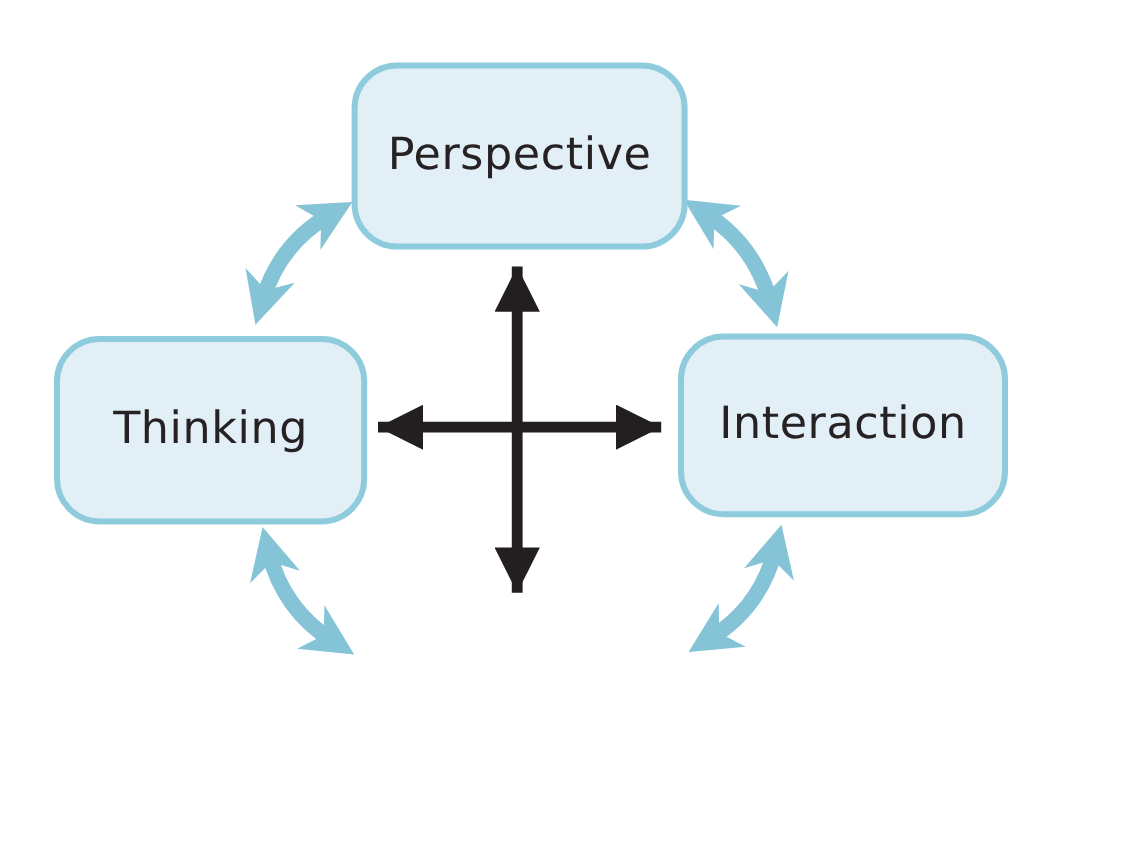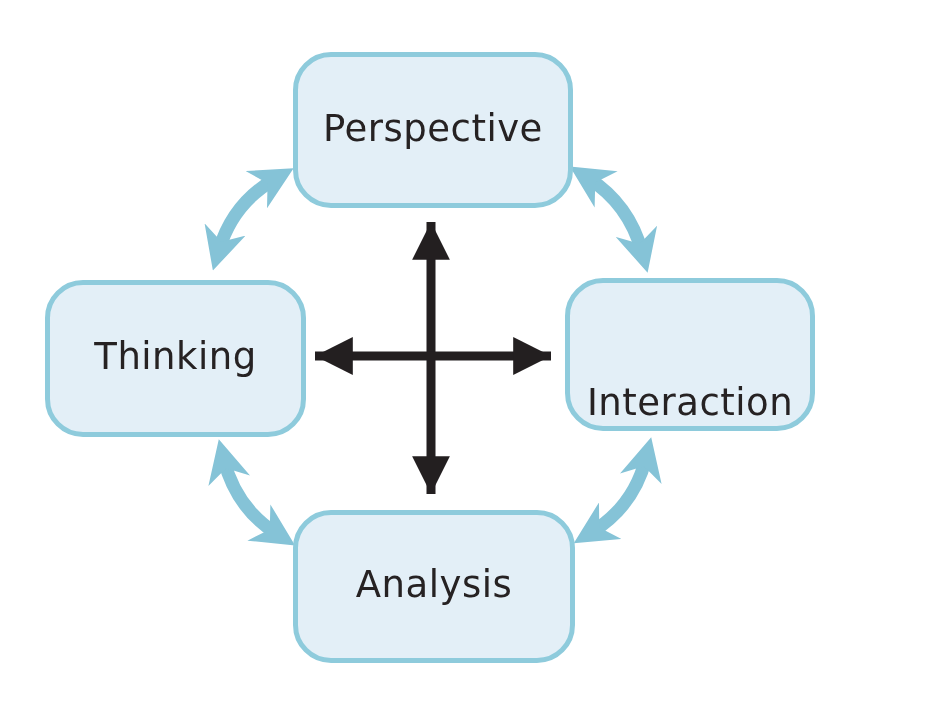--- a/index.html
+++ b/index.html
@@ -51,21 +51,21 @@
   .node-label {
     color: var(--text, #262223);
     font-size: 37px;
     font-weight: 500;
     letter-spacing: 0.5px;
     white-space: nowrap;
     transform: translateY(-2px);
   }
   .node-top    { left: 293px; top:  52px; width: 280px; height: 156px; }
   .node-left   { left:  33px; top: 280px; width: 261px; height: 157px; margin-left: 12px; }
-  .node-right  { left: 565px; top: 278px; width: 250px; height: 153px; align-items: flex-end; }
+  .node-right  { left: 565px; top: 278px; width: 275px; height: 153px; }
   .node-bottom { left: 293px; top: 510px; width: 282px; height: 153px; }
 </style>
 </head>
 <body>
 
 <div class="canvas">
 
   <svg class="arrow-layer" width="944" height="720" viewBox="0 0 944 720" xmlns="http://www.w3.org/2000/svg">
     <defs>
       <marker id="blackHead" viewBox="0 0 10 10" refX="10" refY="5" markerWidth="4.2" markerHeight="4.2" orient="auto-start-reverse">
@@ -92,17 +92,14 @@
   </div>
 
   <div class="node node-left">
     <span class="node-label">Thinking</span>
   </div>
 
   <div class="node node-right">
     <span class="node-label">Interaction</span>
   </div>
 
-  <div class="node node-bottom">
-    <span class="node-label">Analysis</span>
-  </div>
 
 </div>
 
 </body></html>

